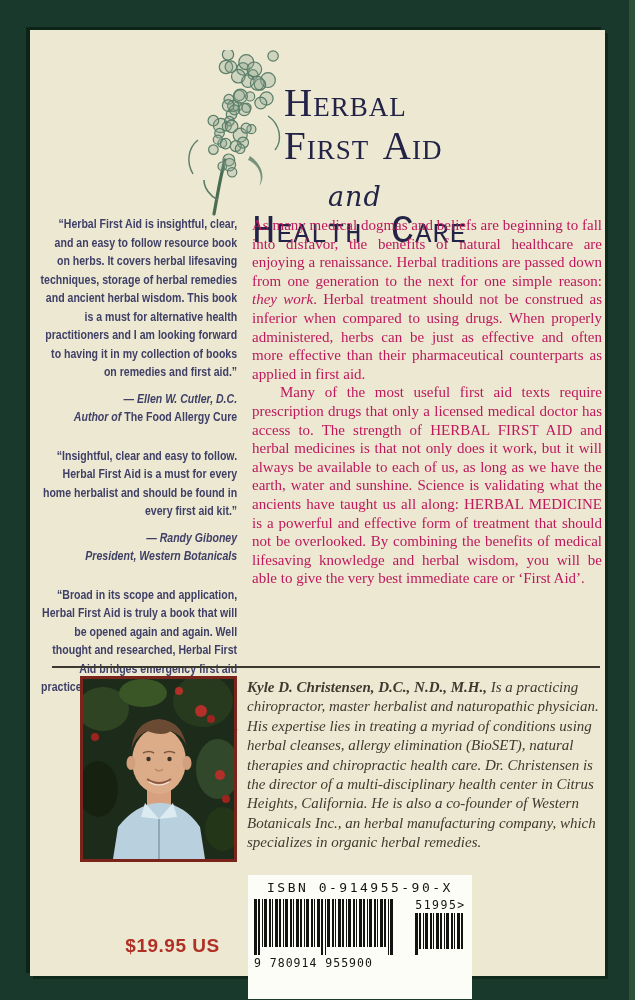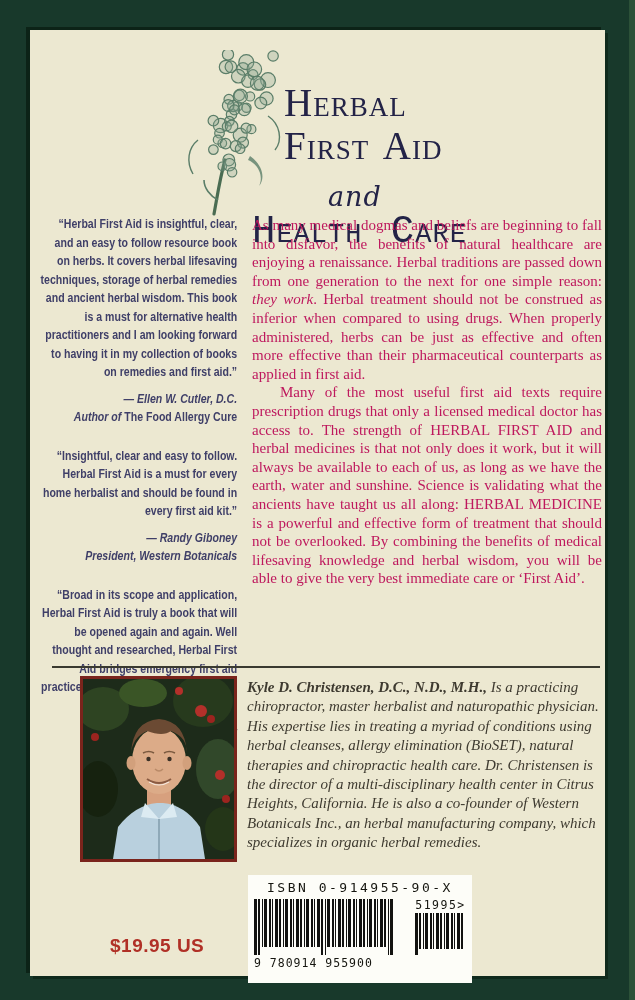--- a/index.html
+++ b/index.html
@@ -54,21 +54,21 @@
   }
   .author-photo svg{display:block;width:100%;height:100%;}
   .bio{
     position:absolute;left:217px;top:648px;width:353px;
     font-family:"Liberation Serif",serif;font-style:italic;
     font-size:15px;line-height:19.4px;color:#3e3a30;
   }
   .bio-name{font-weight:bold;}
   
   .barcode-box{
-    position:absolute;left:218px;top:845px;width:224px;height:108px;
+    position:absolute;left:218px;top:845px;width:224px;height:124px;
     background:#fdfdf8;box-sizing:border-box;padding:5px 6px 4px 6px;
   }
   .isbn-line{
     font-family:"DejaVu Sans Mono",monospace;font-size:13px;letter-spacing:2.5px;
     color:#15150f;text-align:center;white-space:nowrap;
   }
   .bars-row{display:flex;align-items:flex-start;margin-top:4px;height:56px;}
   .main-bars{display:flex;align-items:flex-start;height:100%;width:142px;}
   .bar{background:#121210;}
   .supp{width:62px;margin-left:20px;display:flex;flex-direction:column;height:100%;}
@@ -76,21 +76,21 @@
     font-family:"DejaVu Sans Mono",monospace;font-size:11.5px;letter-spacing:1.5px;
     color:#15150f;line-height:12px;text-align:center;white-space:nowrap;
   }
   .supp-bars{display:flex;align-items:flex-start;flex:1;margin-top:2px;}
   .ean-digits{
     font-family:"DejaVu Sans Mono",monospace;font-size:11.5px;color:#15150f;
     margin-top:1px;letter-spacing:1px;white-space:nowrap;
   }
   
   .price{
-    position:absolute;left:80px;top:905px;width:125px;text-align:left;
+    position:absolute;left:80px;top:905px;width:125px;text-align:center;
     font-size:19px;font-weight:bold;color:#b03026;letter-spacing:0.5px;
   }
 </style>
 </head>
 <body>
 
 <div class="cover">
   <div class="edge-strip"></div>
 
   <div class="panel">

